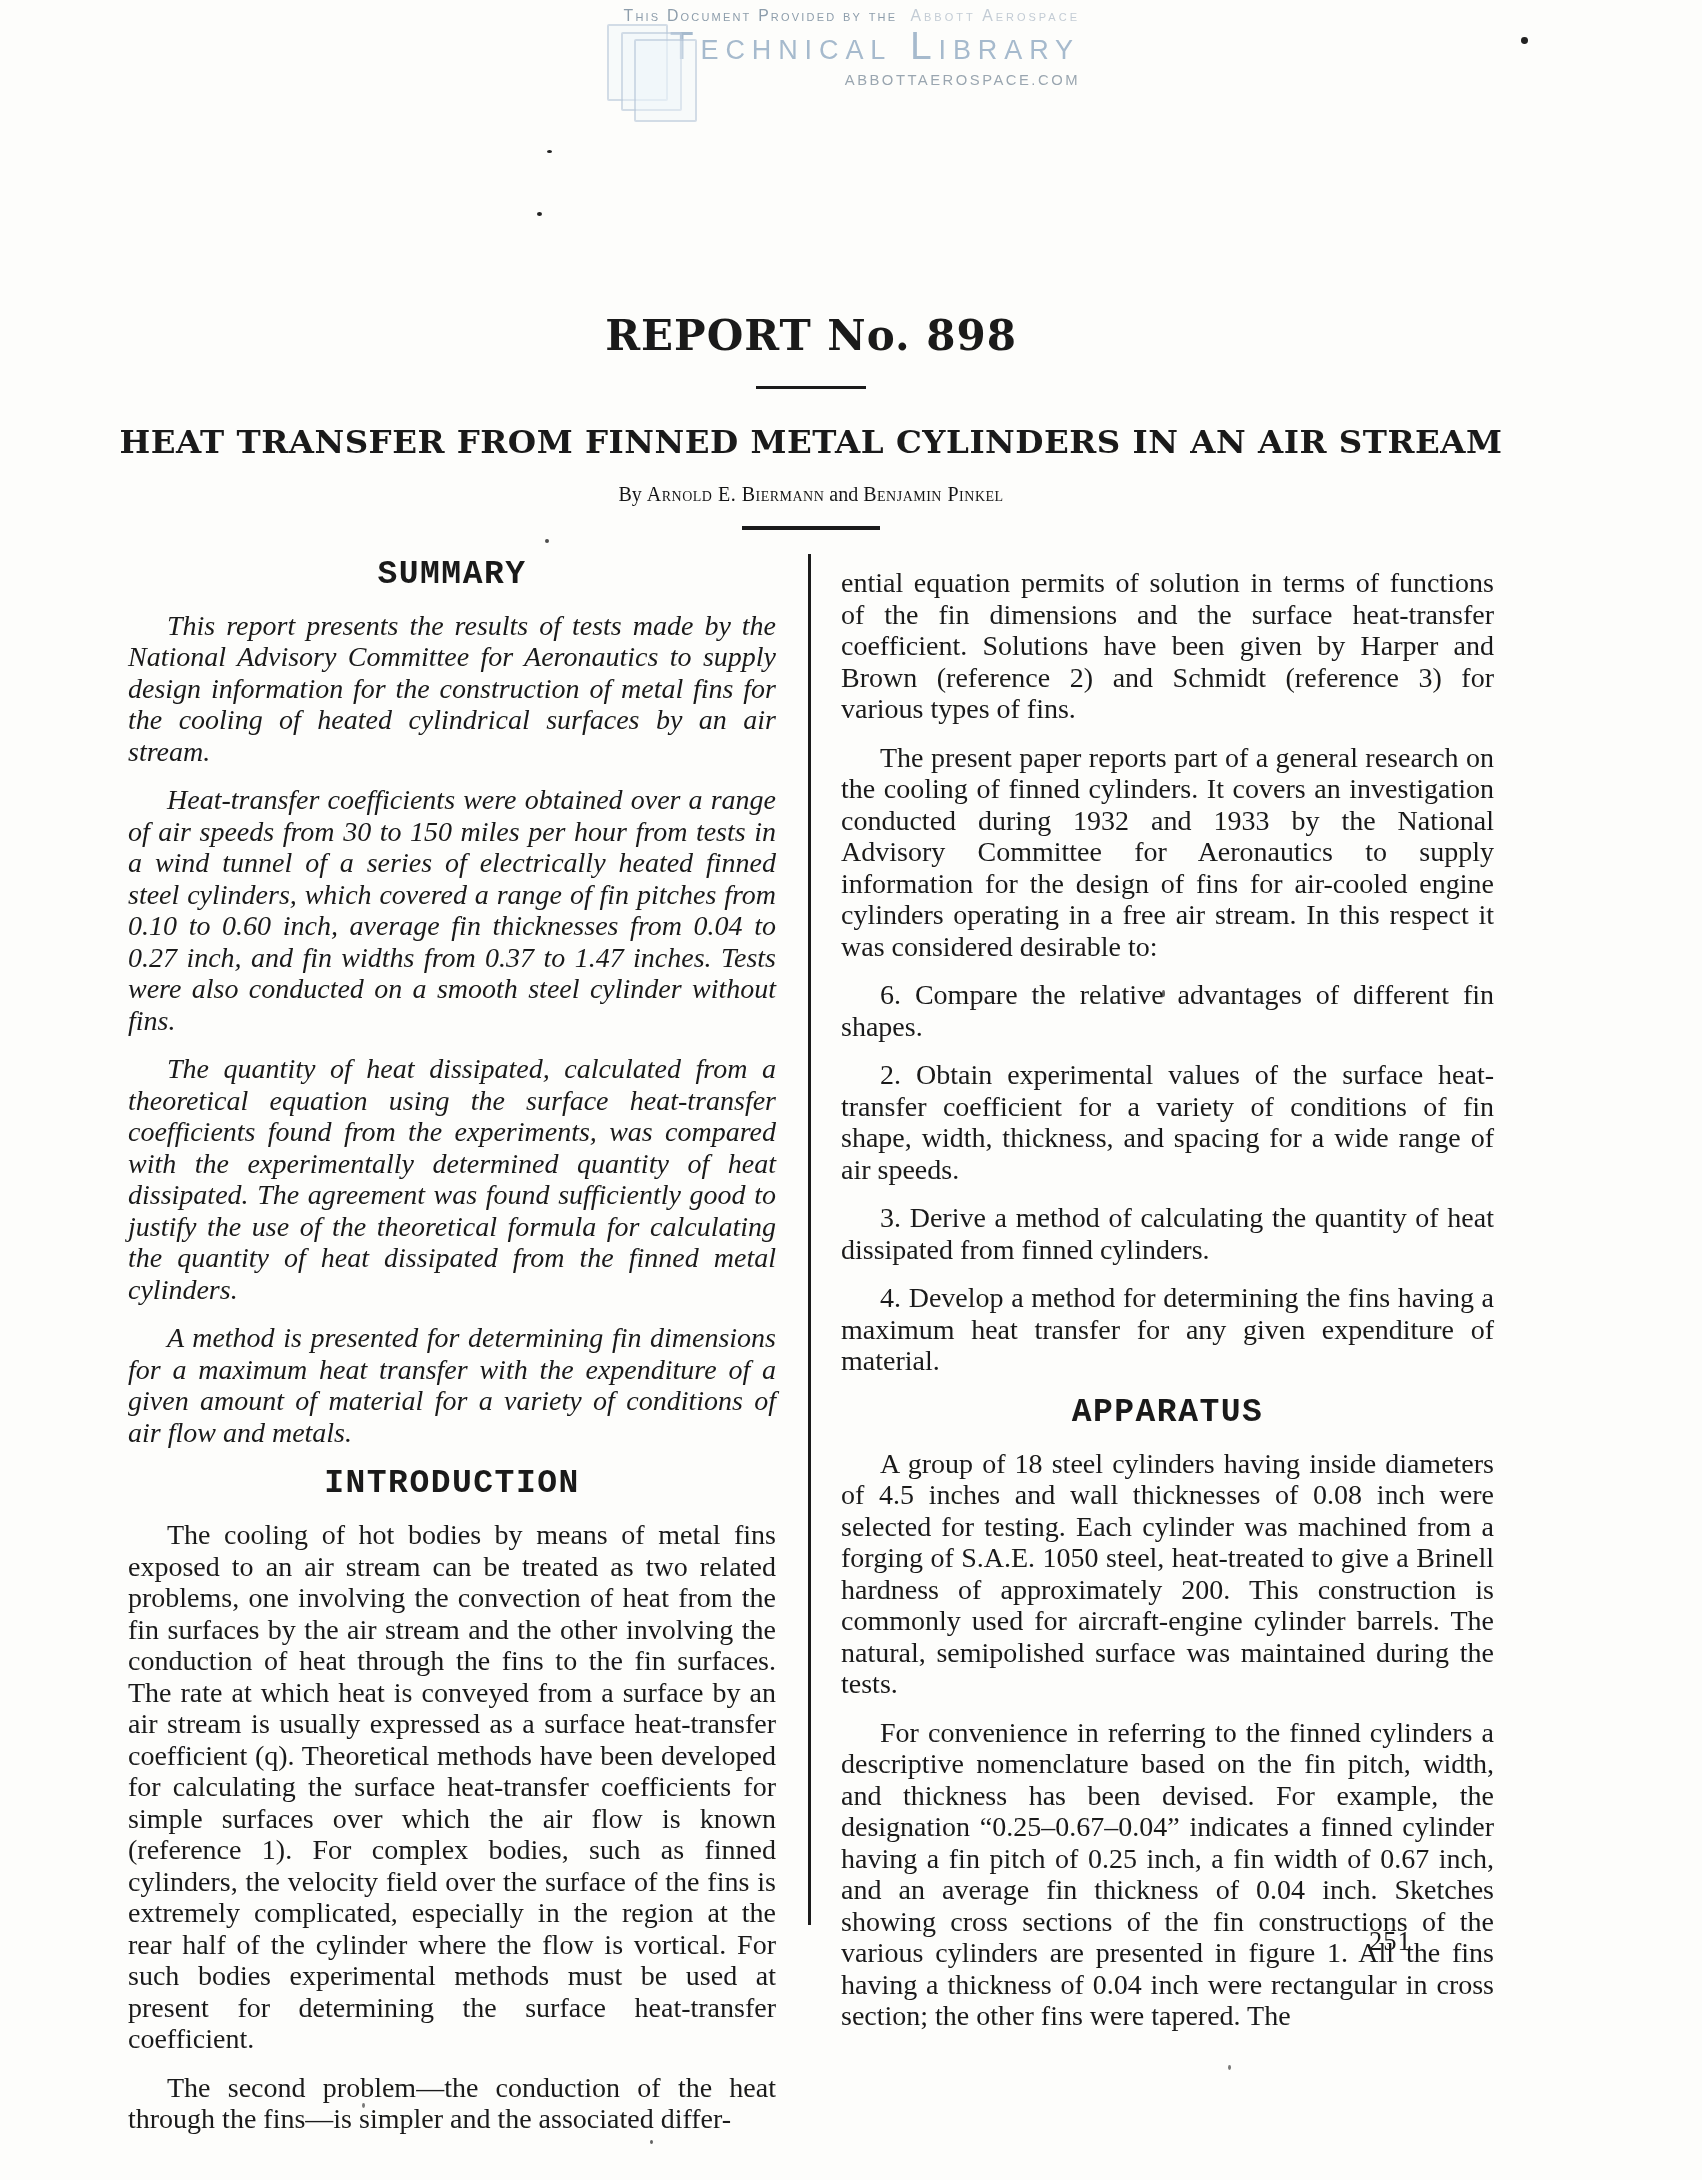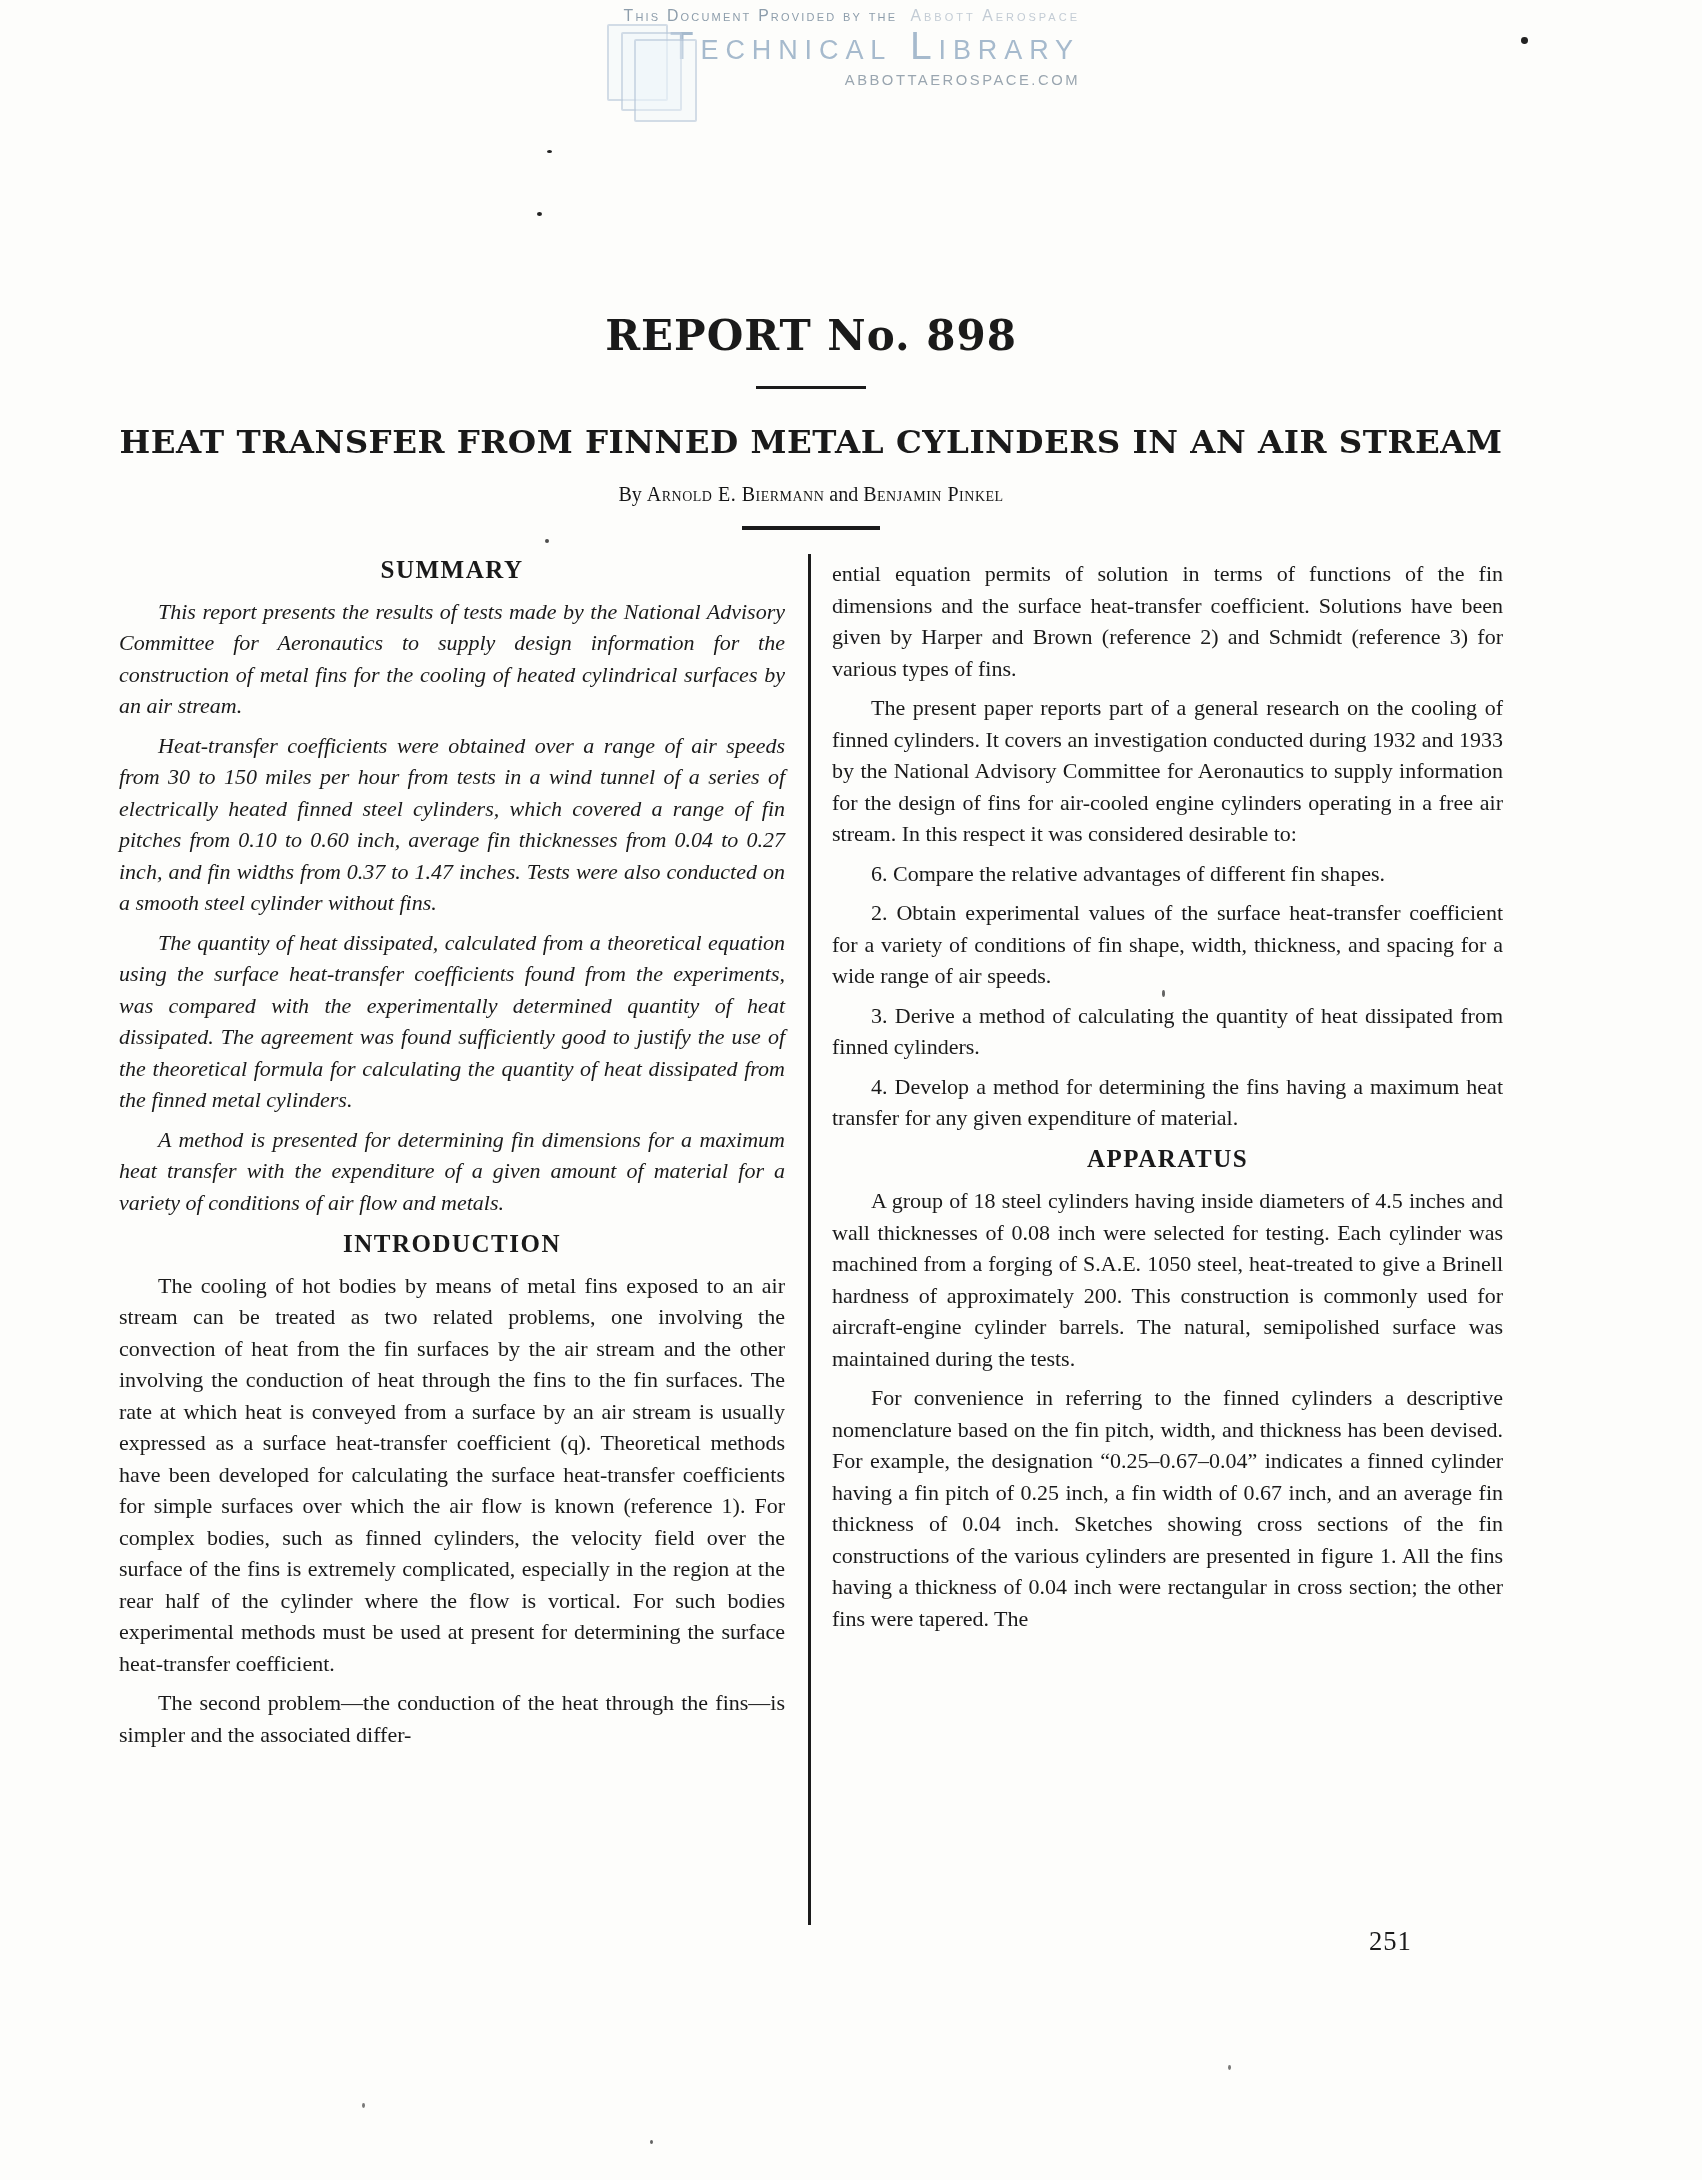--- a/index.html
+++ b/index.html
@@ -66,30 +66,30 @@
     position:absolute;top:550px;left:111px;width:1400px;
     display:flex;justify-content:space-between;
   }
   .col{width:682px;}
   .col.right{width:687px;}
   .divider{
     position:absolute;left:808px;top:554px;width:3px;height:1371px;
     background:#1c1c1c;
   }
   .col p{
-    margin:8px;
-    font-size:22px;line-height:31.5px;
+    margin:17px;
+    font-size:28px;line-height:31.5px;
     text-align:justify;
     text-indent:39px;
   }
   .col p.cont{text-indent:0;}
   .summary p{font-style:italic;}
   h3.section{
-    font-family:Liberation Serif, serif;
-    font-size:25px;font-weight:bold;letter-spacing:1.5px;
+    font-family:Liberation Mono, monospace;
+    font-size:33px;font-weight:bold;letter-spacing:1.5px;
     text-align:center;margin:5.9px 0 11.8px 0;
   }
   h3.section.mid{margin-top:11.8px;}
 
   .page-number{
     position:absolute;left:1369px;top:1926px;
     font-size:26.6px;letter-spacing:1px;
   }
 </style>
 </head>

